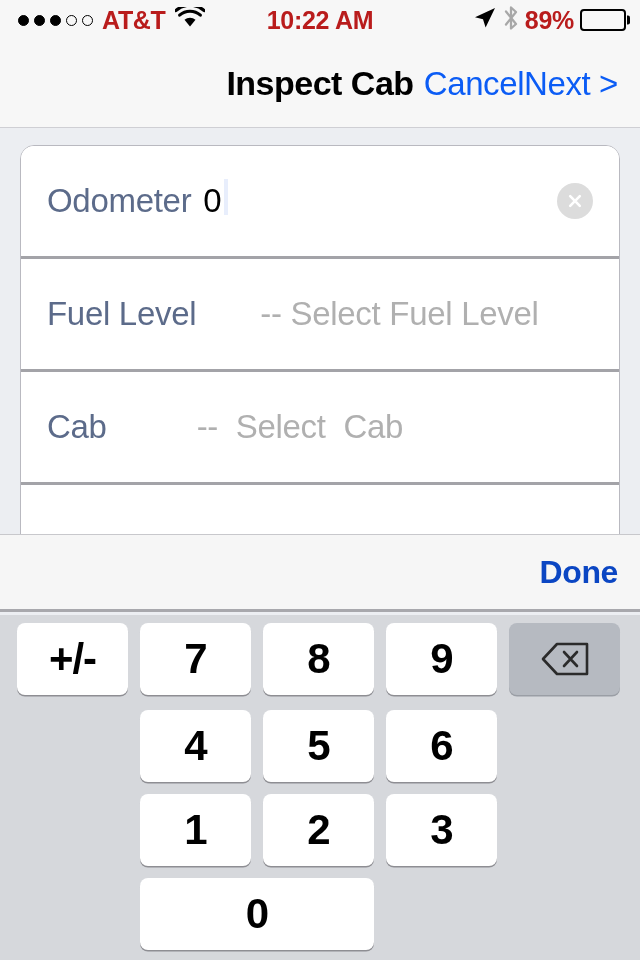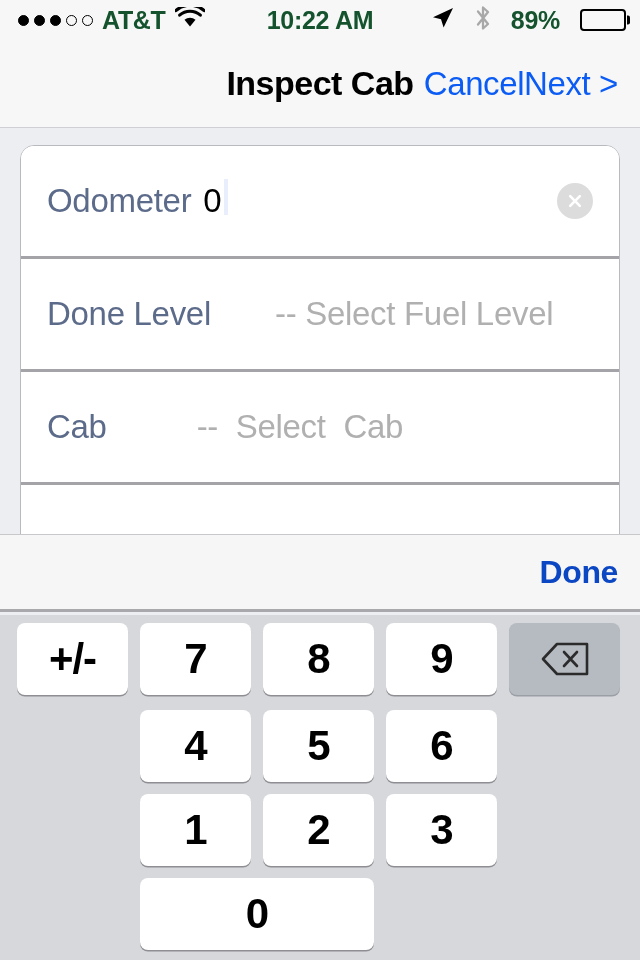--- a/index.html
+++ b/index.html
@@ -18,21 +18,21 @@
   }
 
   
   #status-bar {
     position: absolute;
     top: 0; left: 0;
     width: 640px; height: 40px;
     background: #f7f7f7;
     display: flex;
     align-items: center;
-    color: #14532d;
+    color: #b91c1c;
   }
   .sb-left {
     position: absolute;
     left: 18px;
     display: flex;
     align-items: center;
     gap: 9px;
   }
   .sb-dots { display: flex; align-items: center; gap: 5px; }
   .dot {
@@ -54,21 +54,21 @@
     text-align: center;
     font-size: 25px;
     font-weight: bold;
     letter-spacing: -0.3px;
   }
   .sb-right {
     position: absolute;
     right: 14px;
     display: flex;
     align-items: center;
-    gap: 20px;
+    gap: 6px;
   }
   .sb-batt-pct {
     font-size: 25px;
     font-weight: bold;
     letter-spacing: -0.3px;
   }
   .batt-shell {
     width: 46px; height: 22px;
     border: 2.5px solid #000;
     border-radius: 4px;
@@ -330,21 +330,21 @@
       <span class="row-label">Odometer</span>
       <span class="row-value focused">0</span>
       <span class="clear-icon">
         <svg width="22" height="22" viewBox="0 0 22 22">
           <path d="M6.2 6.2 L15.8 15.8 M15.8 6.2 L6.2 15.8" stroke="#ffffff" stroke-width="2.6" stroke-linecap="round"></path>
         </svg>
       </span>
     </div>
 
     <div class="form-row">
-      <span class="row-label">Done Level</span>
+      <span class="row-label">Fuel Level</span>
       <span class="row-placeholder pl-fuel">-- Select Fuel Level</span>
     </div>
 
     <div class="form-row">
       <span class="row-label">Cab</span>
       <span class="row-placeholder pl-cab">--  Select  Cab</span>
     </div>
 
     <div class="checkbox-row">
       

